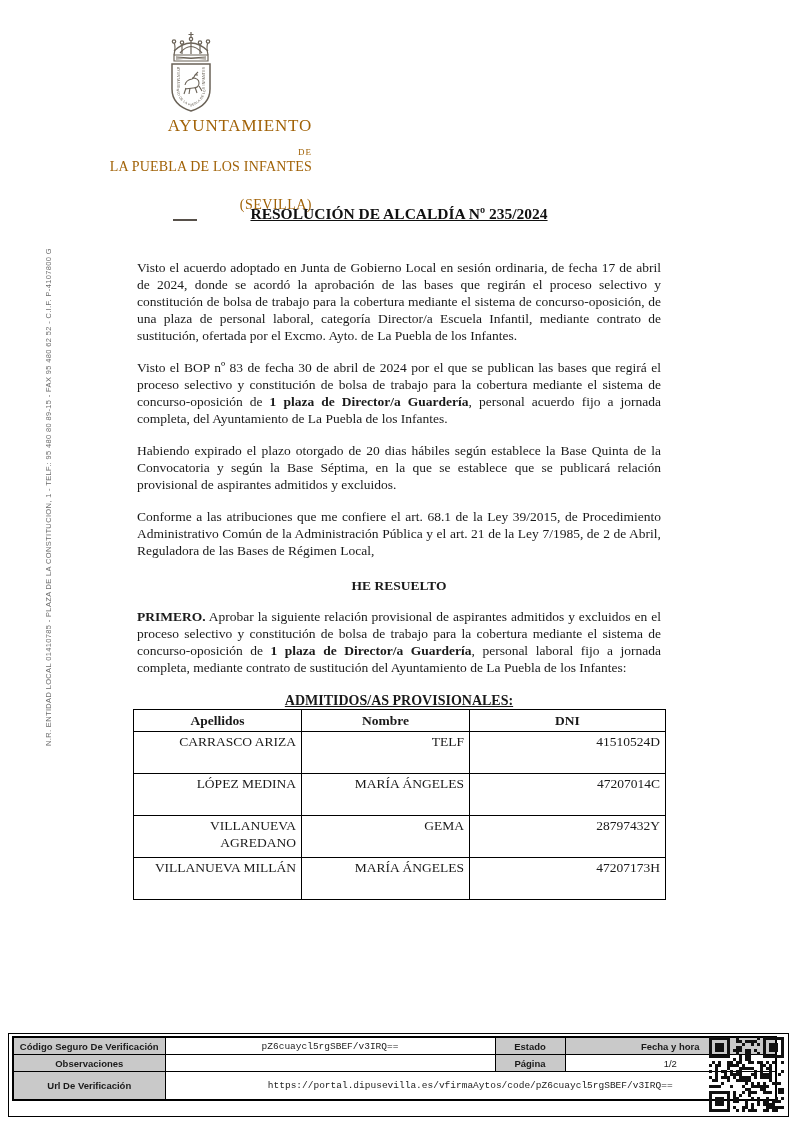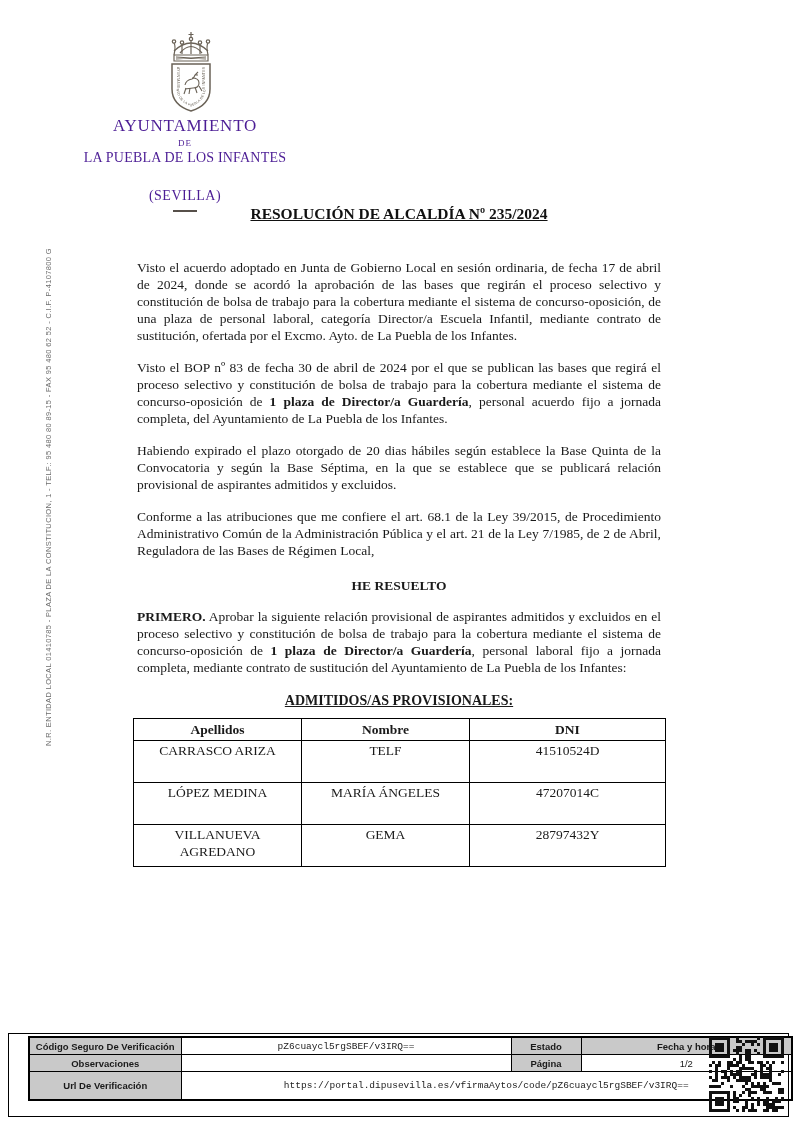--- a/index.html
+++ b/index.html
@@ -5,47 +5,47 @@
   html,body{margin:0;padding:0;background:#e9e9e9;}
   #page{position:relative;width:793px;height:1122px;background:#ffffff;margin:0 auto;
         font-family:"Liberation Serif",serif;color:#1a1a1a;overflow:hidden;
         box-shadow:0 0 4px rgba(0,0,0,.4);}
   
   #side-text{position:absolute;left:44px;top:746px;transform:rotate(-90deg);
              transform-origin:0 0;white-space:nowrap;font-family:"Liberation Sans",sans-serif;
              font-size:7.5px;letter-spacing:.35px;color:#6d6d6d;}
   
   #crest{position:absolute;left:146px;top:26px;}
-  #org{position:absolute;left:58px;top:116px;width:254px;text-align:center;color:#4c1d95;}
+  #org{position:absolute;left:58px;top:116px;width:254px;text-align:right;color:#a16207;}
   #org .l1{font-size:17px;letter-spacing:.8px;}
-  #org .l2{font-size:9px;margin-top:2px;letter-spacing:1px;font-family:Liberation Serif, serif;}
+  #org .l2{font-size:9px;margin-top:11px;letter-spacing:1px;font-family:Liberation Serif, serif;}
   #org .l3{font-size:14px;margin-top:2px;letter-spacing:.2px;}
   #org .l4{font-size:14px;margin-top:22px;letter-spacing:.5px;}
   #org .dash{width:24px;border-top:2px solid #57504a;margin:6px auto 0 auto;}
   
   #doc-title{position:absolute;left:137px;top:205px;width:524px;text-align:center;
              font-weight:bold;font-size:15.5px;text-decoration:underline;color:#111;}
   
   #content{position:absolute;left:137px;top:253px;width:524px;font-size:13.5px;
            line-height:17px;text-align:justify;}
   #content p{margin:6px 0 15px 0;}
   .center-head{text-align:center;font-weight:bold;margin:18px 0 14px 0 !important;}
   .center-head.u{text-decoration:underline;margin:16px 0 0 0 !important;font-size:14px;}
   b.inline{font-weight:bold;}
   
-  #admitted{border-collapse:collapse;margin-top:9px;margin-left:-4px;width:532px;
+  #admitted{border-collapse:collapse;margin-left:-4px;width:532px;
             table-layout:fixed;font-size:13.5px;}
   #admitted th,#admitted td{border:1.6px solid #000;padding:1px 5px;}
   #admitted th{height:19px;text-align:center;font-weight:bold;vertical-align:middle;}
-  #admitted td{height:39px;vertical-align:top;white-space:pre-line;text-align:center;}
+  #admitted td{height:39px;vertical-align:top;white-space:pre-line;text-align:right;}
   #admitted col.c1{width:168px;}#admitted col.c2{width:168px;}#admitted col.c3{width:196px;}
   
   #footer{position:absolute;left:8px;top:1033px;width:779px;height:82px;border:1px solid #000;}
   #vtable{position:absolute;left:3px;top:2px;width:765px;border-collapse:collapse;
-          table-layout:fixed;font-family:"Liberation Sans",sans-serif;font-size:9.5px;margin-left:16px;}
+          table-layout:fixed;font-family:"Liberation Sans",sans-serif;font-size:9.5px;}
   #vtable td{border:1px solid #000;height:16px;vertical-align:middle;padding:0 4px;
              overflow:hidden;white-space:nowrap;}
   #vtable{border:2px solid #000;}
   #vtable td.lbl{background:#c9c9c9;font-weight:bold;text-align:center;}
   #vtable td.val{text-align:left;font-size:10px;}
   #vtable td.mono{font-family:"Liberation Mono","DejaVu Sans Mono",monospace;
                   font-size:9.5px;text-align:center;color:#222;}
   #vtable td.ctr{text-align:center;}
   #vtable tr.url-row td{height:27px;}
   #qr-box{position:absolute;right:4px;top:3px;width:75px;height:75px;}
@@ -131,20 +131,25 @@
         <tr>
           <td>LÓPEZ MEDINA</td>
           <td>MARÍA ÁNGELES</td>
           <td>47207014C</td>
         </tr>
         <tr>
           <td>VILLANUEVA
 AGREDANO</td>
           <td>GEMA</td>
           <td>28797432Y</td>
+        </tr>
+        <tr>
+          <td>VILLANUEVA MILLÁN</td>
+          <td>MARÍA ÁNGELES</td>
+          <td>47207173H</td>
         </tr>
       </tbody>
     </table>
   </div>
 
   <div id="footer">
     <table id="vtable">
       <colgroup>
           <col style="width:152px">
           <col style="width:330px">

